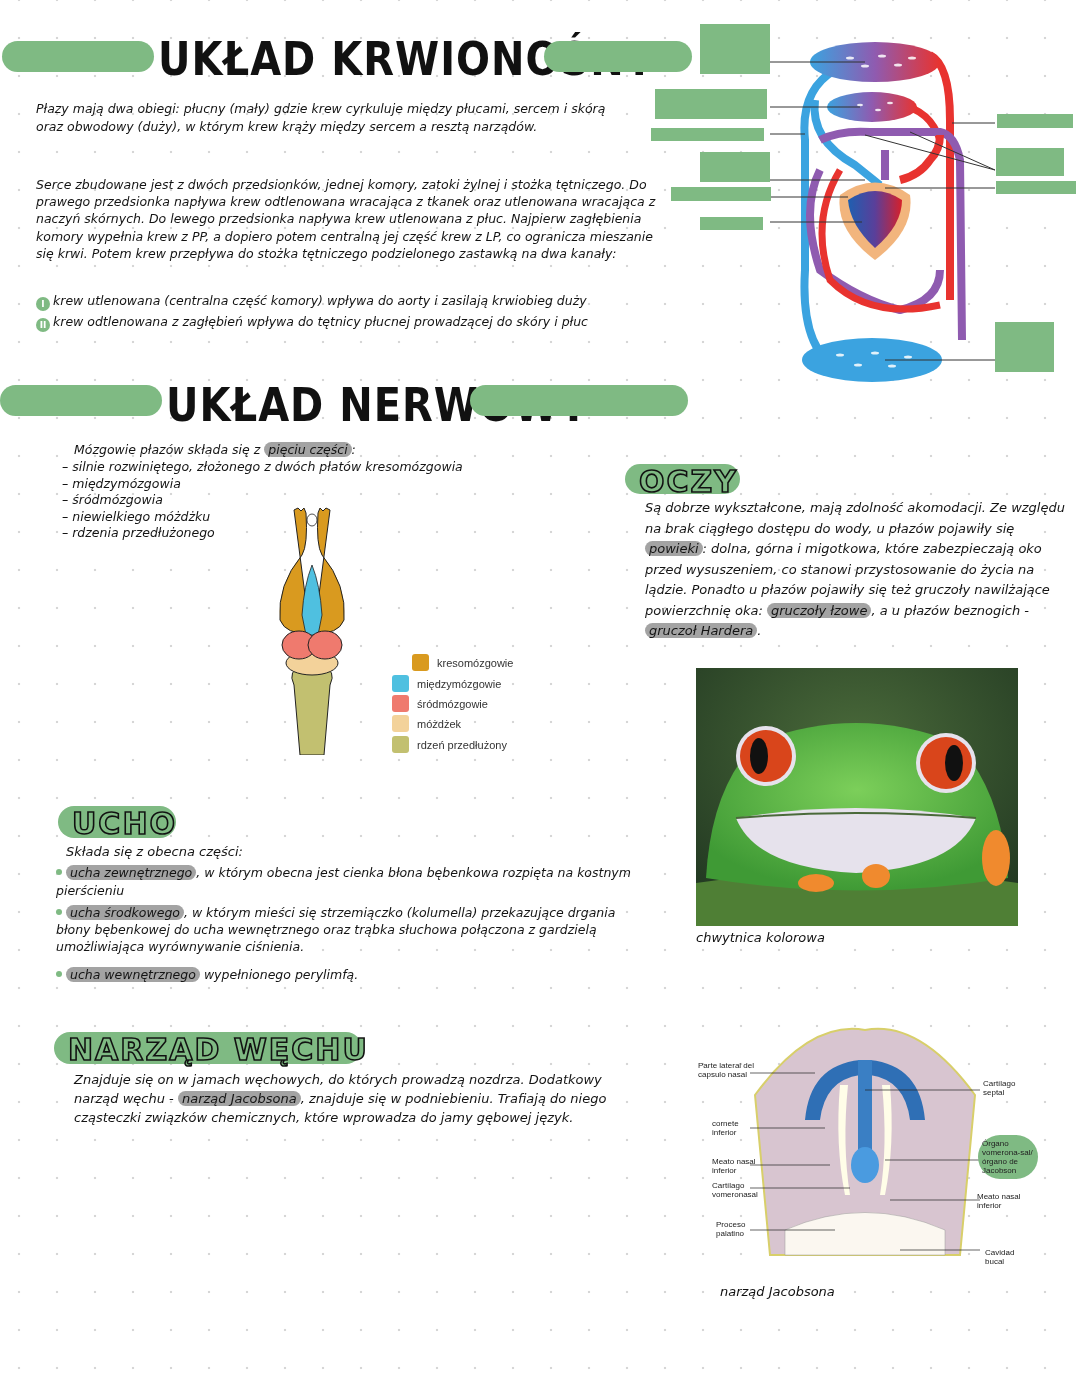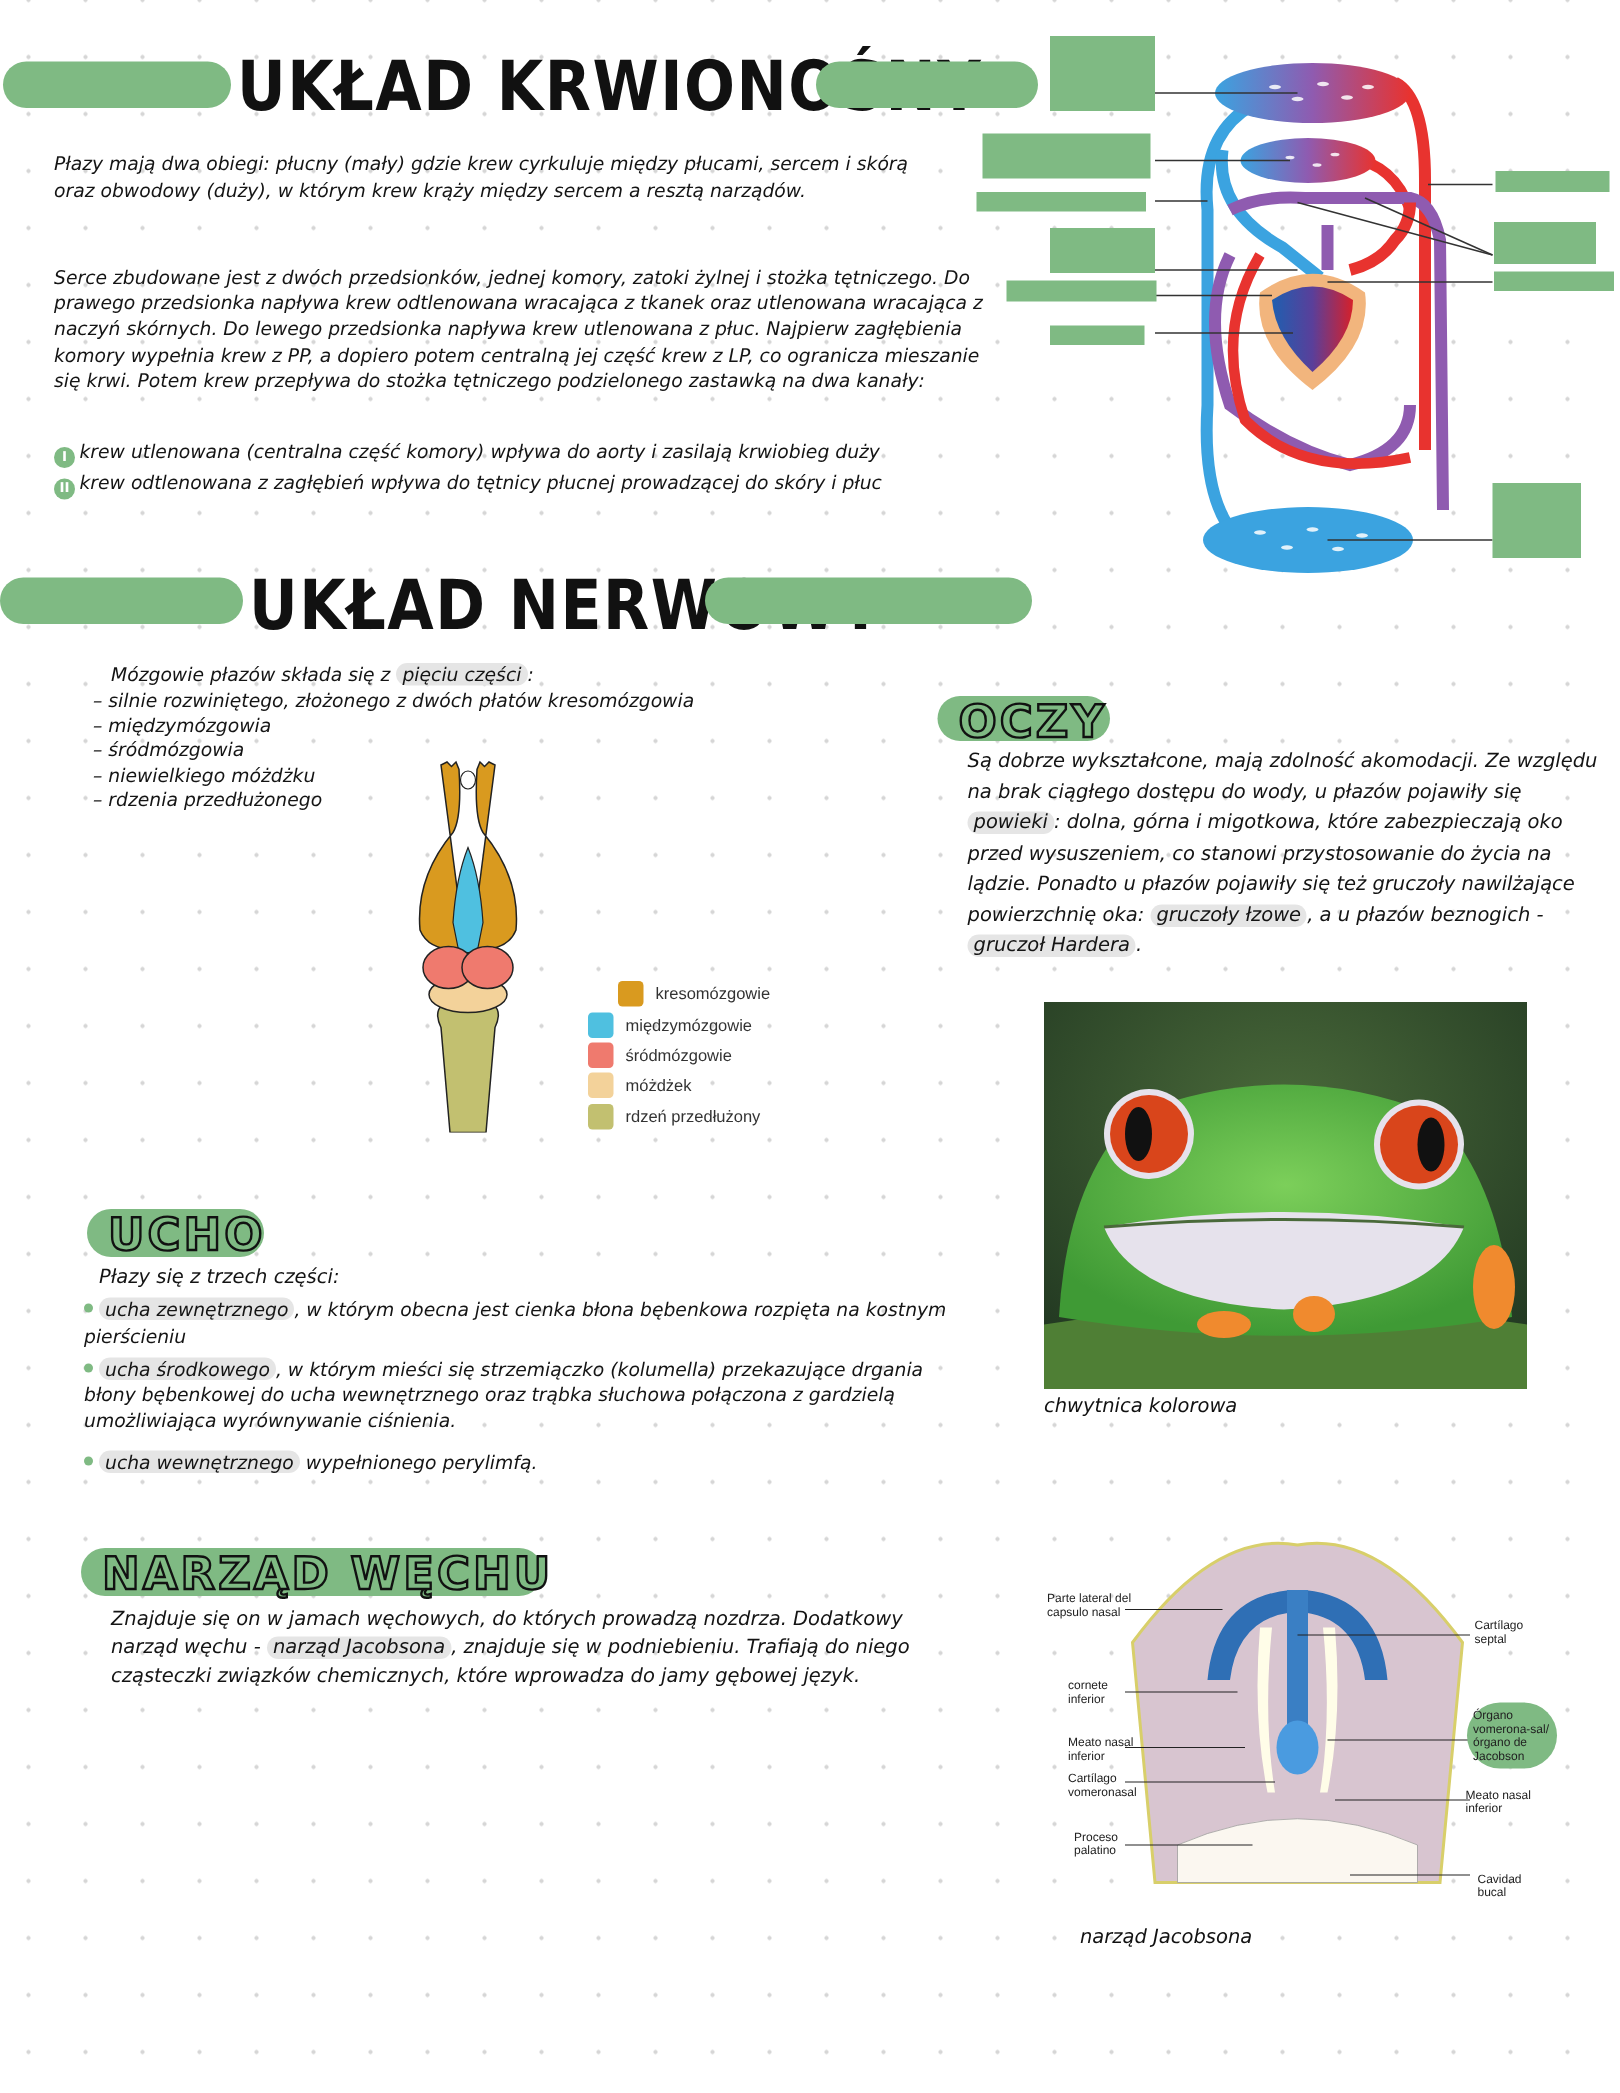--- a/index.html
+++ b/index.html
@@ -24,21 +24,21 @@
     display: flex; align-items: flex-start; padding-left: 14px;
   }
   .outline-title {
     font-family: "DejaVu Sans", sans-serif; font-weight: bold; font-size: 30px;
     color: #7fba83; -webkit-text-stroke: 1.6px #111; letter-spacing: 2px; white-space: nowrap;
   }
   .hand {
     position: absolute; font-family: "DejaVu Sans", sans-serif; font-size: 12.5px;
     line-height: 17.5px; color: #141414; font-style: italic;
   }
-  .hl { background: #e5e5e5; border-radius: 8px; padding: 0 4px; }
+  .hl { background: #a3a3a3; border-radius: 8px; padding: 0 4px; }
   .numdot {
     display: inline-block; width: 14px; height: 14px; border-radius: 50%; background: #7fba83;
     color: #fff; font-size: 9px; line-height: 14px; text-align: center; font-style: normal;
     font-weight: bold; margin-right: 3px; vertical-align: -2px;
   }
   .bullet { display:inline-block; width:6px; height:6px; border-radius:50%; background:#7fba83; margin-right:4px; vertical-align: 2px;}
   .label-box { position: absolute; background: #7fba83; }
   .legend-row { position: absolute; display: flex; align-items: center; gap: 8px;
     font-family: "Liberation Sans", sans-serif; font-size: 11px; color: #333; }
   .legend-sw { width: 17px; height: 17px; border-radius: 3px; }
@@ -212,21 +212,21 @@
     <ellipse cx="63" cy="88" rx="9" ry="18" fill="#111"></ellipse>
   <circle cx="250" cy="95" r="30" fill="#e6e2ec"></circle>
     <circle cx="250" cy="95" r="26" fill="#d9451b"></circle>
     <ellipse cx="258" cy="95" rx="9" ry="18" fill="#111"></ellipse>
 </svg>
 <div class="caption" style="left:696px;top:930px;">chwytnica kolorowa</div>
 
 <div class="section-pill" style="left:58px;top:806px;width:118px;height:32px;">
   <span class="outline-title">UCHO</span>
 </div>
-<div class="hand" style="left:66px;top:843px;width:500px;font-size:13px;">Płazy się z trzech części:</div>
+<div class="hand" style="left:66px;top:843px;width:500px;font-size:13px;">Składa się z obecna części:</div>
 <div class="hand" style="left:56px;top:864px;width:590px;line-height:17.5px;">
   <span class="bullet"></span><span class="hl">ucha zewnętrznego</span><span>, w którym obecna jest cienka błona bębenkowa rozpięta na kostnym pierścieniu</span>
 </div>
 <div class="hand" style="left:56px;top:904px;width:590px;line-height:17px;">
   <span class="bullet"></span><span class="hl">ucha środkowego</span><span>, w którym mieści się strzemiączko (kolumella) przekazujące drgania błony bębenkowej do ucha wewnętrznego oraz trąbka słuchowa połączona z gardzielą umożliwiająca wyrównywanie ciśnienia.</span>
 </div>
 <div class="hand" style="left:56px;top:966px;width:590px;">
   <span class="bullet"></span><span class="hl">ucha wewnętrznego</span><span> wypełnionego perylimfą.</span>
 </div>
 

